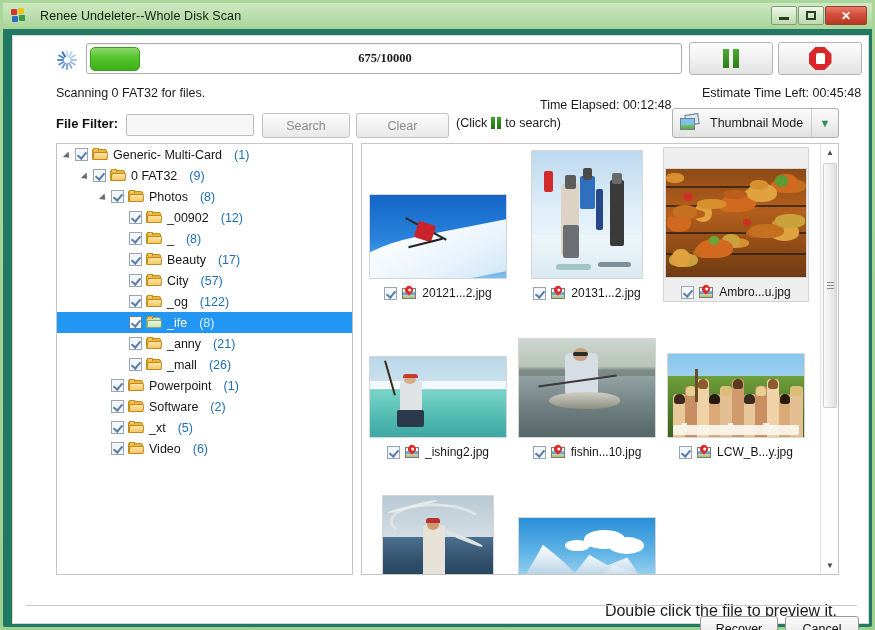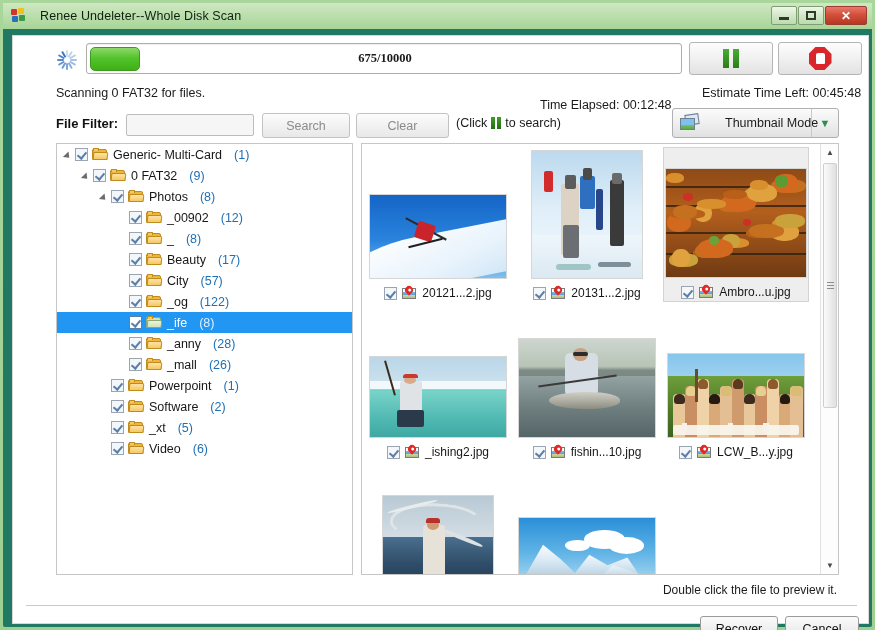--- a/index.html
+++ b/index.html
@@ -174,21 +174,21 @@
   #click-hint .mini-pause { display: flex; gap: 2px; margin: 0 1px; }
   #click-hint .mini-pause span {
     width: 4px; height: 12px; display: block;
     background: linear-gradient(to bottom, #3f9f28 0%, #236f14 100%);
   }
   #mode-btn {
     position: absolute; left: 659px; top: 72px;
     width: 167px; height: 30px;
     border: 1px solid #b0b0b0; border-radius: 3px;
     background: linear-gradient(to bottom, #fbfbfb 0%, #eeeeee 55%, #e1e1e1 100%);
-    display: flex; align-items: center; gap: 15px;
+    display: flex; align-items: center;
   }
   #mode-icon {
     position: relative; width: 22px; height: 18px; margin-left: 7px; flex: none;
   }
   #mode-icon .ph {
     position: absolute; border: 1px solid #6d7f93; background: #dfe8f2;
   }
   #mode-icon .ph1 { left: 5px; top: 0px; width: 14px; height: 11px; transform: rotate(-8deg); }
   #mode-icon .ph2 {
     left: 0px; top: 4px; width: 15px; height: 12px;
@@ -439,22 +439,22 @@
     border: 1px solid #cfcfcf; border-radius: 2px;
     display: flex; align-items: center; justify-content: center;
   }
   #sb-thumb .grip { width: 7px; }
   #sb-thumb .grip i {
     display: block; height: 1px; background: #8d8d8d; margin: 2px 0;
   }
 
   
   #preview-hint {
-    position: absolute; right: 31px; top: 547px;
-    font-size: 12px; color: #1b1b1b; white-space: nowrap;
+    position: absolute; right: 31px; top: 566px;
+    font-size: 16px; color: #1b1b1b; white-space: nowrap;
   }
   #footer-sep {
     position: absolute; left: 13px; top: 569px;
     width: 831px; height: 1px; background: #c9c9c9;
   }
   .dlg-btn {
     position: absolute; top: 580px; height: 25px;
     border: 1px solid #9a9a9a; border-radius: 3px;
     background: linear-gradient(to bottom, #fbfbfb 0%, #efefef 50%, #e0e0e0 100%);
     font-family: "Liberation Sans", sans-serif; font-size: 12.5px; color: #101010;
@@ -655,21 +655,21 @@
           </div>
           <div class="tree-row" style="padding-left: 60px;">
             <span class="expander"></span>
             <span class="cbx"></span>
             <span class="folder">
               <span class="back"></span>
               <span class="tab"></span>
               <span class="front"></span>
             </span>
             <span class="tname">_anny</span>
-            <span class="tcount">(28)</span>
+            <span class="tcount">(21)</span>
           </div>
           <div class="tree-row" style="padding-left: 60px;">
             <span class="expander"></span>
             <span class="cbx"></span>
             <span class="folder">
               <span class="back"></span>
               <span class="tab"></span>
               <span class="front"></span>
             </span>
             <span class="tname">_mall</span>

